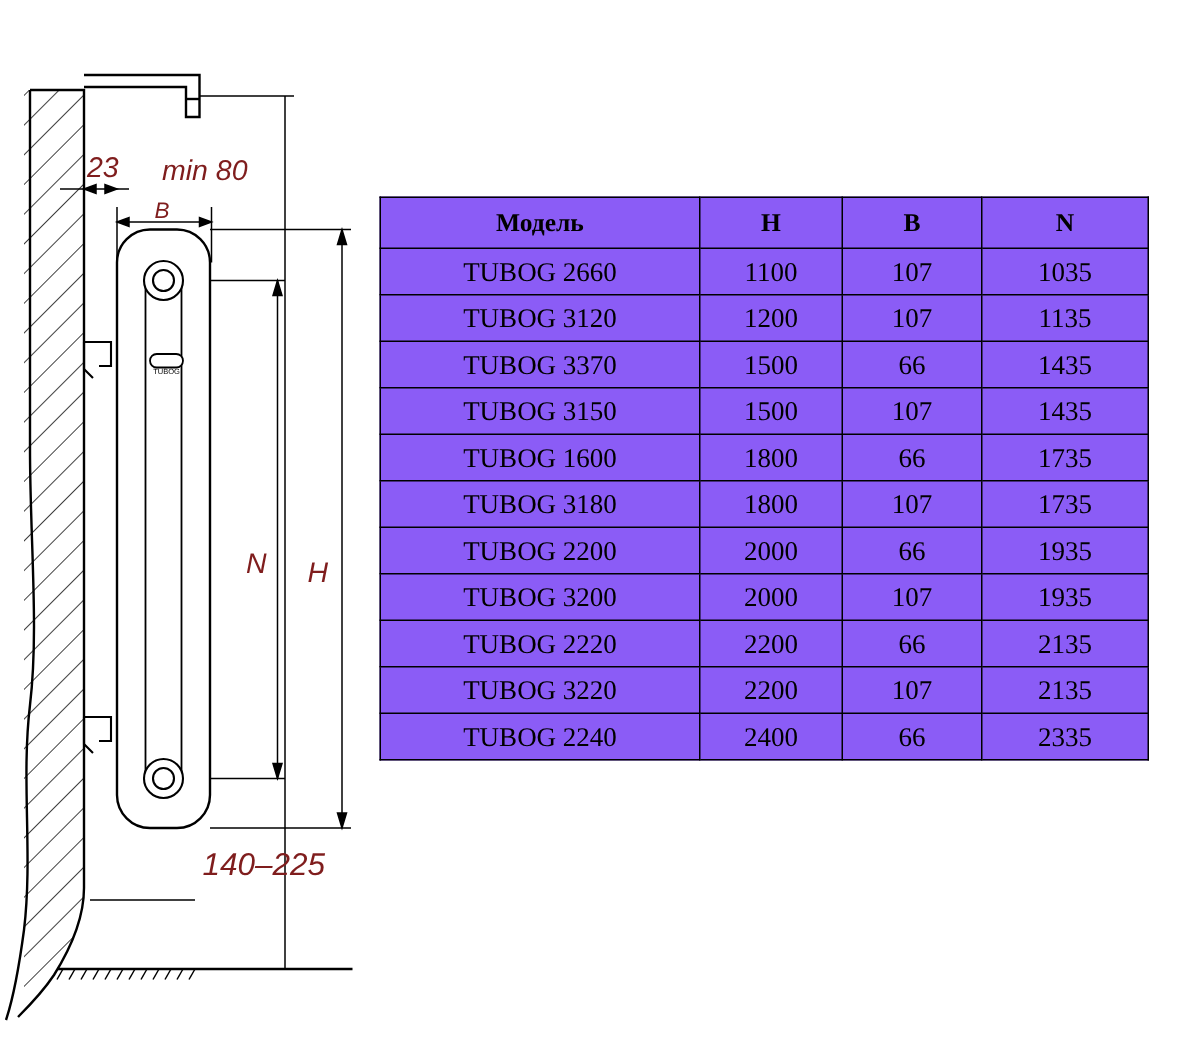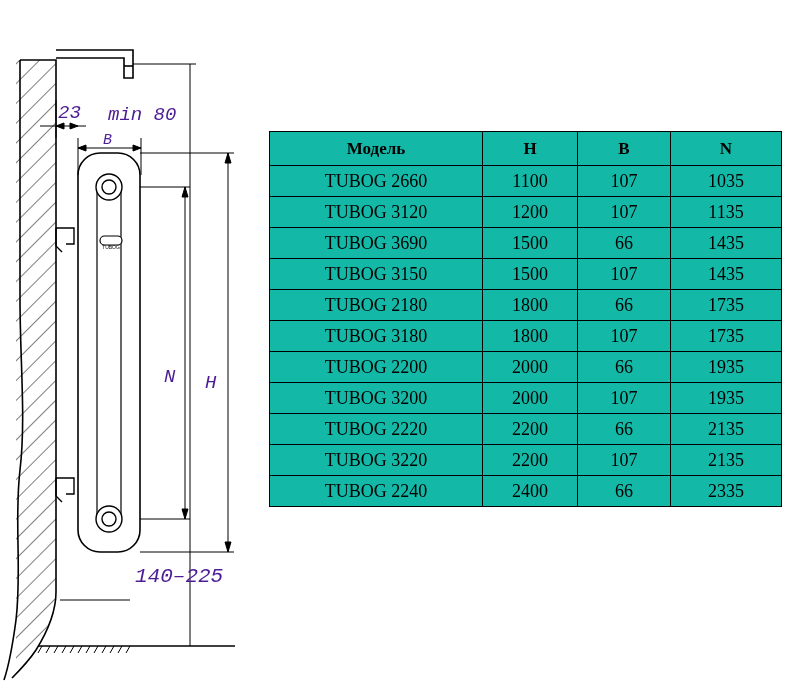--- a/index.html
+++ b/index.html
@@ -31,23 +31,23 @@
     width: 270px;
     height: 700px;
   }
   #drawing svg {
     display: block;
   }
 
   
   .dim-label {
     position: absolute;
-    font-family: Liberation Mono, monospace;
+    font-family: Liberation Sans, sans-serif;
     font-style: italic;
-    color: #4c1d95;
+    color: #7f1d1d;
     white-space: nowrap;
     text-align: center;
   }
   .dim-23 {
     left: 58px;
     top: 102px;
     font-size: 19px;
   }
   .dim-min80 {
     left: 108px;
@@ -71,24 +71,24 @@
   }
   .dim-140225 {
     left: 135px;
     top: 565px;
     font-size: 21px;
   }
 
   
   #spec-table {
     position: absolute;
-    left: 269px;
+    left: 253px;
     top: 131px;
     border-collapse: collapse;
-    background: #14b8a6;
+    background: #8b5cf6;
   }
   #spec-table th,
   #spec-table td {
     border: 1px solid #000;
     text-align: center;
     font-family: "Liberation Serif", serif;
     font-size: 18px;
     height: 31px;
     padding: 0 4px;
     box-sizing: border-box;
@@ -260,33 +260,33 @@
         <td>107</td>
         <td>1035</td>
       </tr>
       <tr>
         <td>TUBOG 3120</td>
         <td>1200</td>
         <td>107</td>
         <td>1135</td>
       </tr>
       <tr>
-        <td>TUBOG 3690</td>
+        <td>TUBOG 3370</td>
         <td>1500</td>
         <td>66</td>
         <td>1435</td>
       </tr>
       <tr>
         <td>TUBOG 3150</td>
         <td>1500</td>
         <td>107</td>
         <td>1435</td>
       </tr>
       <tr>
-        <td>TUBOG 2180</td>
+        <td>TUBOG 1600</td>
         <td>1800</td>
         <td>66</td>
         <td>1735</td>
       </tr>
       <tr>
         <td>TUBOG 3180</td>
         <td>1800</td>
         <td>107</td>
         <td>1735</td>
       </tr>

